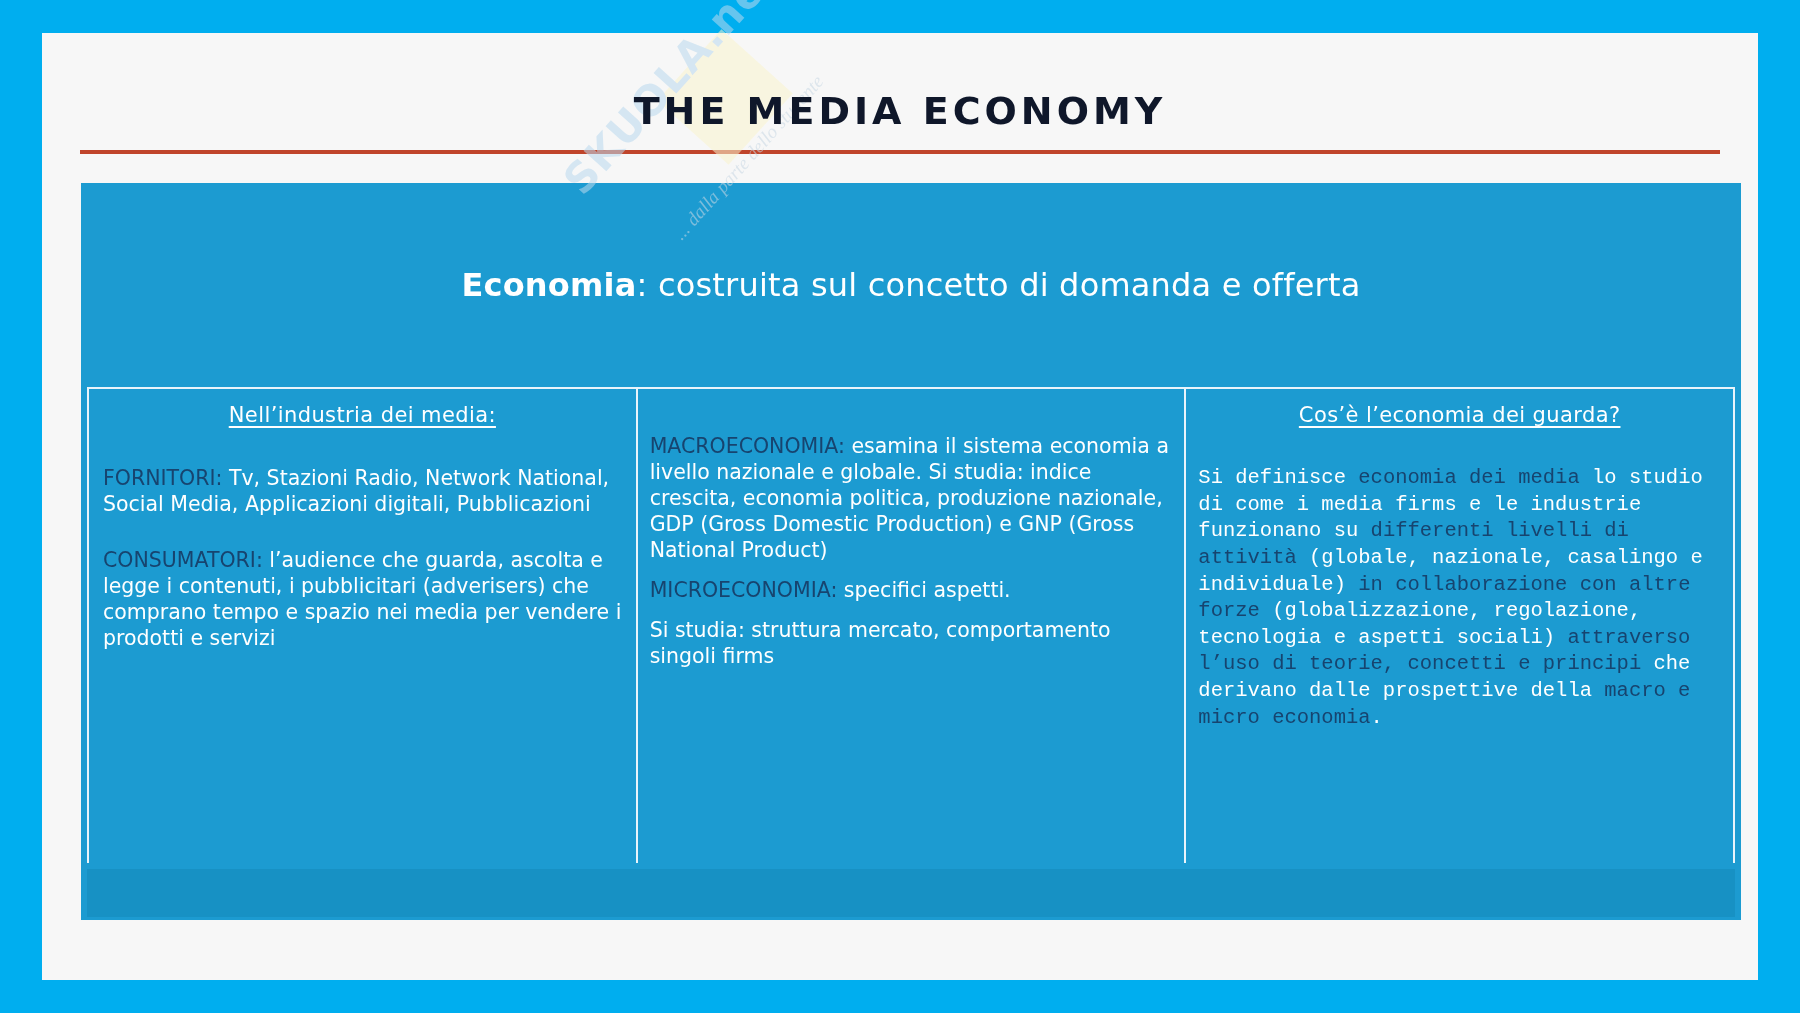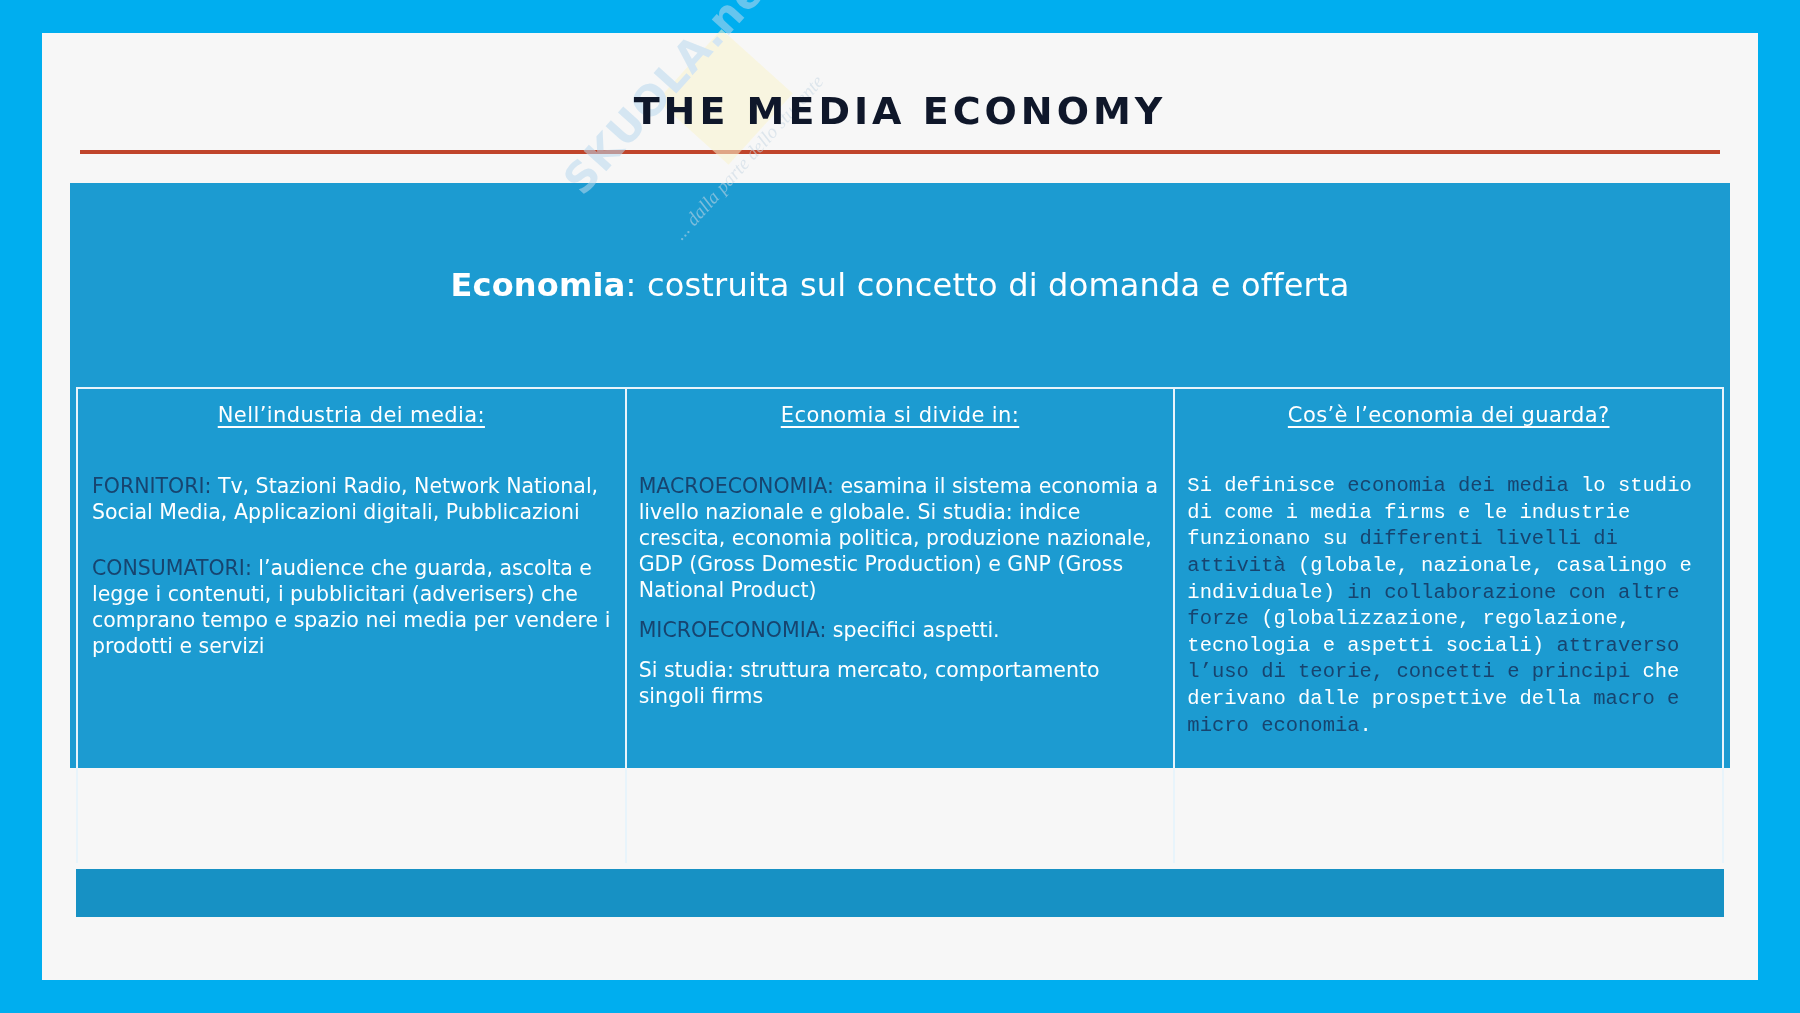--- a/index.html
+++ b/index.html
@@ -97,24 +97,24 @@
     left: 38px;
     top: 117px;
     width: 1640px;
     height: 4px;
     background: #C0452B;
   }
 
   
   .board {
     position: absolute;
-    left: 28px;
+    left: 39px;
     top: 150px;
     width: 1660px;
-    height: 585px;
+    height: 737px;
     background: #1C9BD1;
     box-sizing: border-box;
   }
 
   .banner {
     position: absolute;
     left: 0;
     top: 0;
     width: 100%;
     height: 204px;
@@ -153,21 +153,21 @@
   }
   .col:first-child { border-left: 2px solid #E8F4FB; }
 
   .col-head {
     text-align: center;
     color: #FFFFFF;
     font-family: "DejaVu Sans", sans-serif;
     font-size: 21px;
     text-decoration: underline;
     text-underline-offset: 4px;
-    margin-bottom: 16px;
+    margin-bottom: 8px;
     letter-spacing: 0.4px;
   }
 
   .col-body {
     color: #FFFFFF;
     font-family: "DejaVu Sans", sans-serif;
     font-size: 20.5px;
     line-height: 1.27;
     padding: 0 2px;
   }
@@ -220,21 +220,20 @@
           <div class="col-head">Nell’industria dei media:</div>
           <div class="col-body">
             <div class="gap-lg"></div>
             <p><span class="nv">FORNITORI</span><span class="nv">: </span><span class="wh">Tv, Stazioni Radio, Network National, Social Media, Applicazioni digitali, Pubblicazioni</span></p>
             <div class="gap-lg"></div>
             <p><span class="nv">CONSUMATORI</span><span class="nv">: </span><span class="wh">l’audience che guarda, ascolta e legge i contenuti, i pubblicitari (adverisers) che comprano tempo e spazio nei media per vendere i prodotti e servizi</span></p>
           </div>
         </div>
 
         <div class="col col-2">
-          <div class="col-head">Economia si divide in:</div>
           <div class="col-body">
             <div class="gap-lg"></div>
             <p><span class="nv">MACROECONOMIA</span><span class="nv">: </span><span class="wh">esamina il sistema economia a livello nazionale e globale.  Si studia: indice crescita, economia politica, produzione nazionale, GDP (Gross Domestic Production) e GNP (Gross National Product)</span></p>
             <div class="gap-sm"></div>
             <p><span class="nv">MICROECONOMIA</span><span class="nv">: </span><span class="wh">specifici aspetti.</span></p>
             <div class="gap-sm"></div>
             <p><span class="wh">Si studia: struttura mercato, comportamento singoli firms</span></p>
           </div>
         </div>
 

